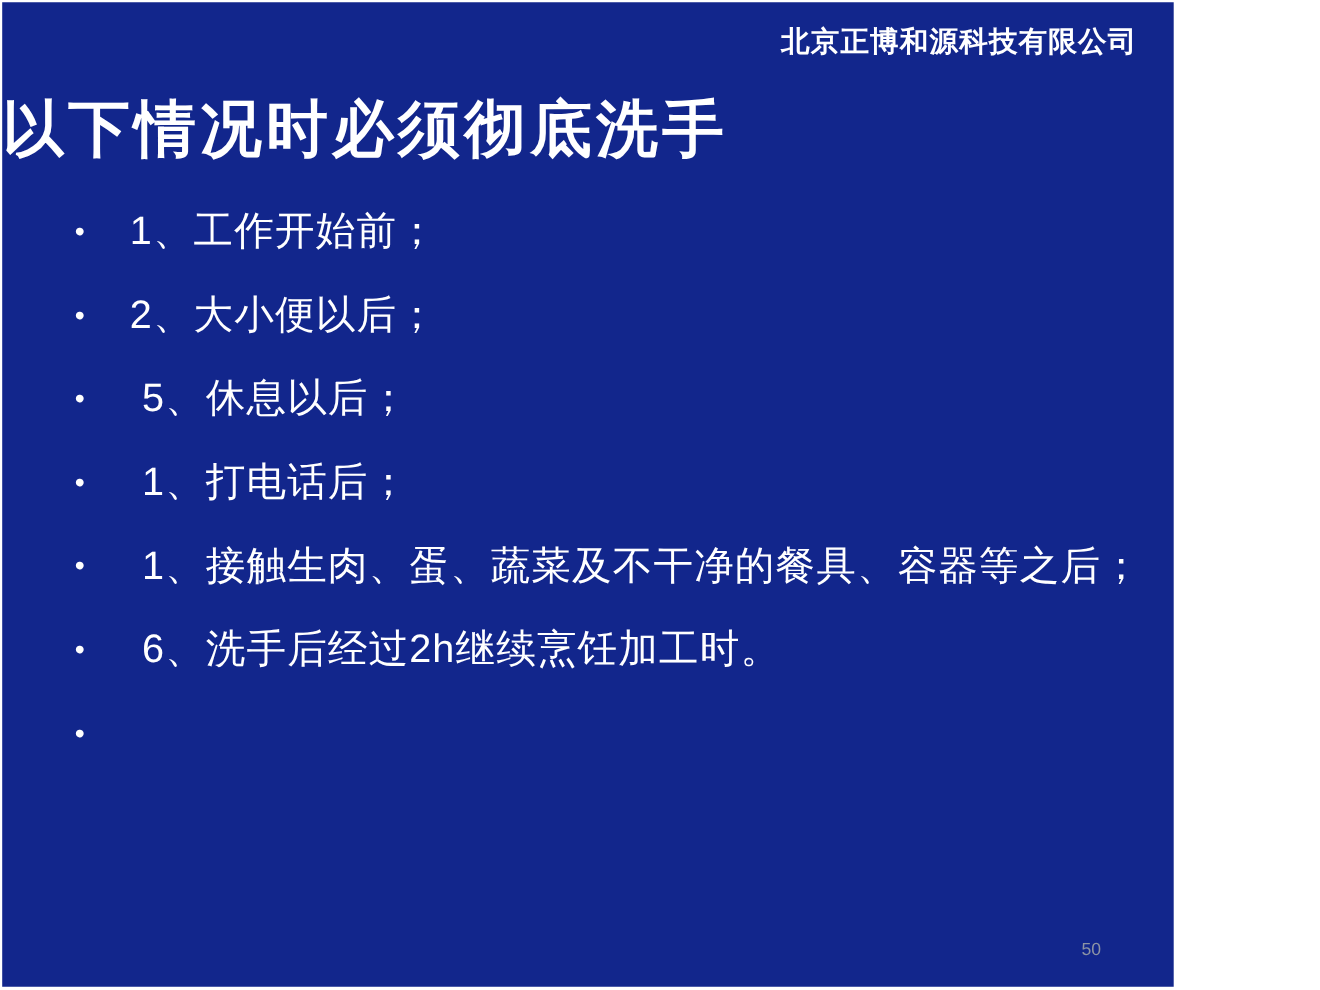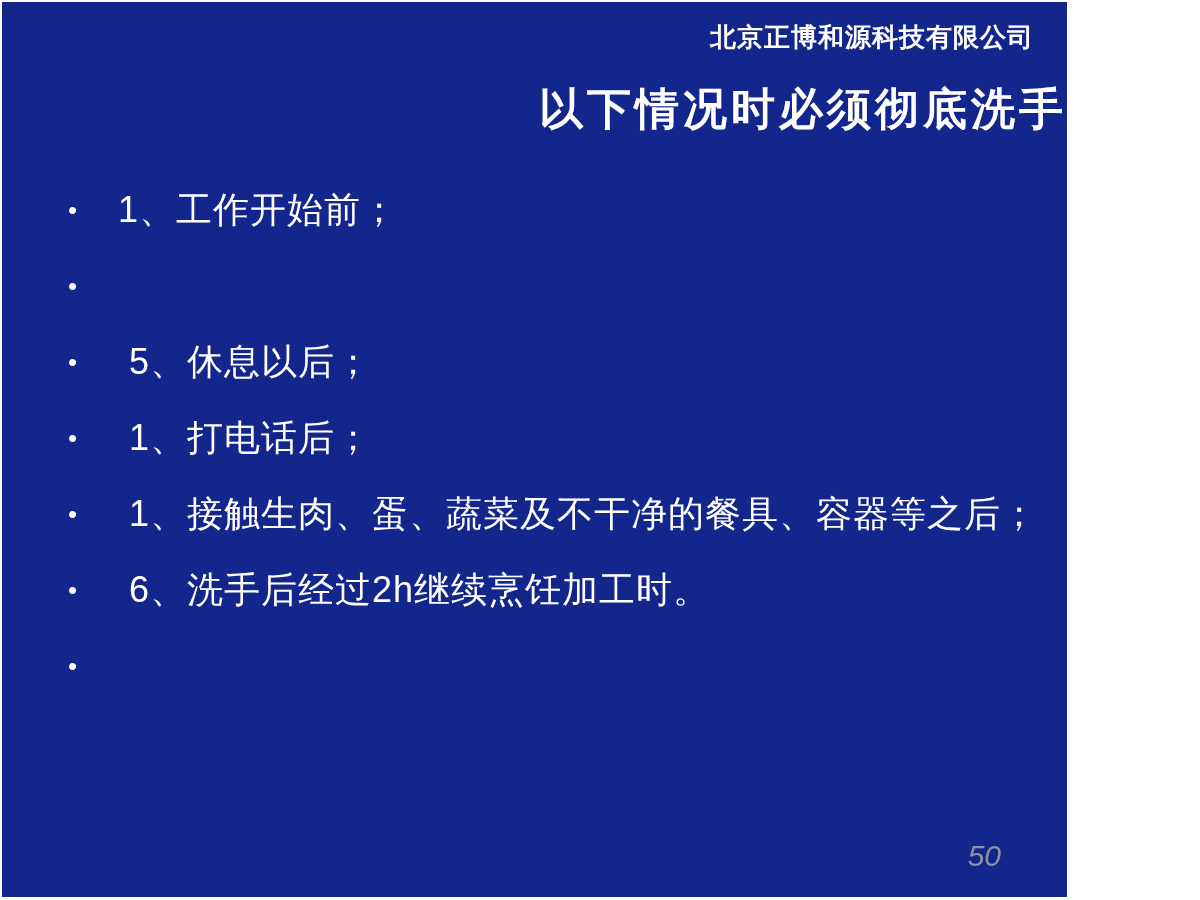--- a/index.html
+++ b/index.html
@@ -28,22 +28,22 @@
     position: absolute;
     top: 18px; right: 33px;
     font-size: 26px;
     font-weight: bold;
     letter-spacing: 1px;
     color: var(--text, #FFFFFF);
   }
   .title {
     position: absolute;
     top: 78px; left: 0; right: 0;
-    text-align: right;
-    font-size: 44px;
+    text-align: left;
+    font-size: 56px;
     font-weight: bold;
     letter-spacing: 4px;
     color: var(--text, #FFFFFF);
   }
   .bullets {
     position: absolute;
     top: 181px; left: 0;
     width: 1160px;
     list-style: none;
   }
@@ -63,41 +63,41 @@
     color: var(--text, #FFFFFF);
   }
   .txt {
     white-space: pre-wrap;
     color: var(--text, #FFFFFF);
     text-align: right;
   }
   .page-num {
     position: absolute;
     right: 66px; bottom: 24px;
-    font-size: 30px;
+    font-size: 16px;
     color: var(--page_number, #8C93A4);
-    font-style: italic;
   }
 </style>
 </head>
 <body>
 
 <div class="slide">
 
   <div class="company">北京正博和源科技有限公司</div>
 
   <h1 class="title">以下情况时必须彻底洗手</h1>
 
   <ul class="bullets">
     <li>
       <span class="dot">•</span>
       <span class="txt">1、工作开始前；</span>
     </li>
     <li>
       <span class="dot">•</span>
+      <span class="txt">2、大小便以后；</span>
     </li>
     <li>
       <span class="dot">•</span>
       <span class="txt"> 5、休息以后；</span>
     </li>
     <li>
       <span class="dot">•</span>
       <span class="txt"> 1、打电话后；</span>
     </li>
     <li>

